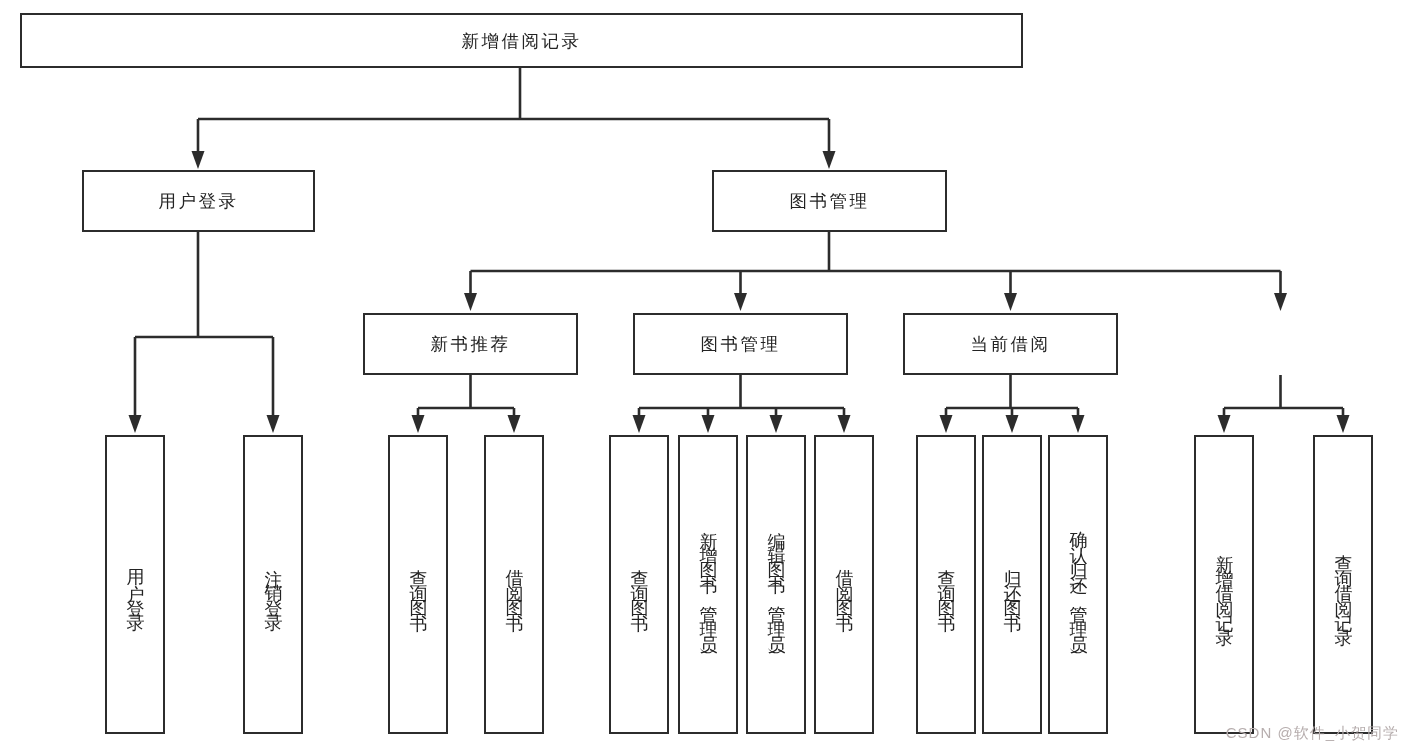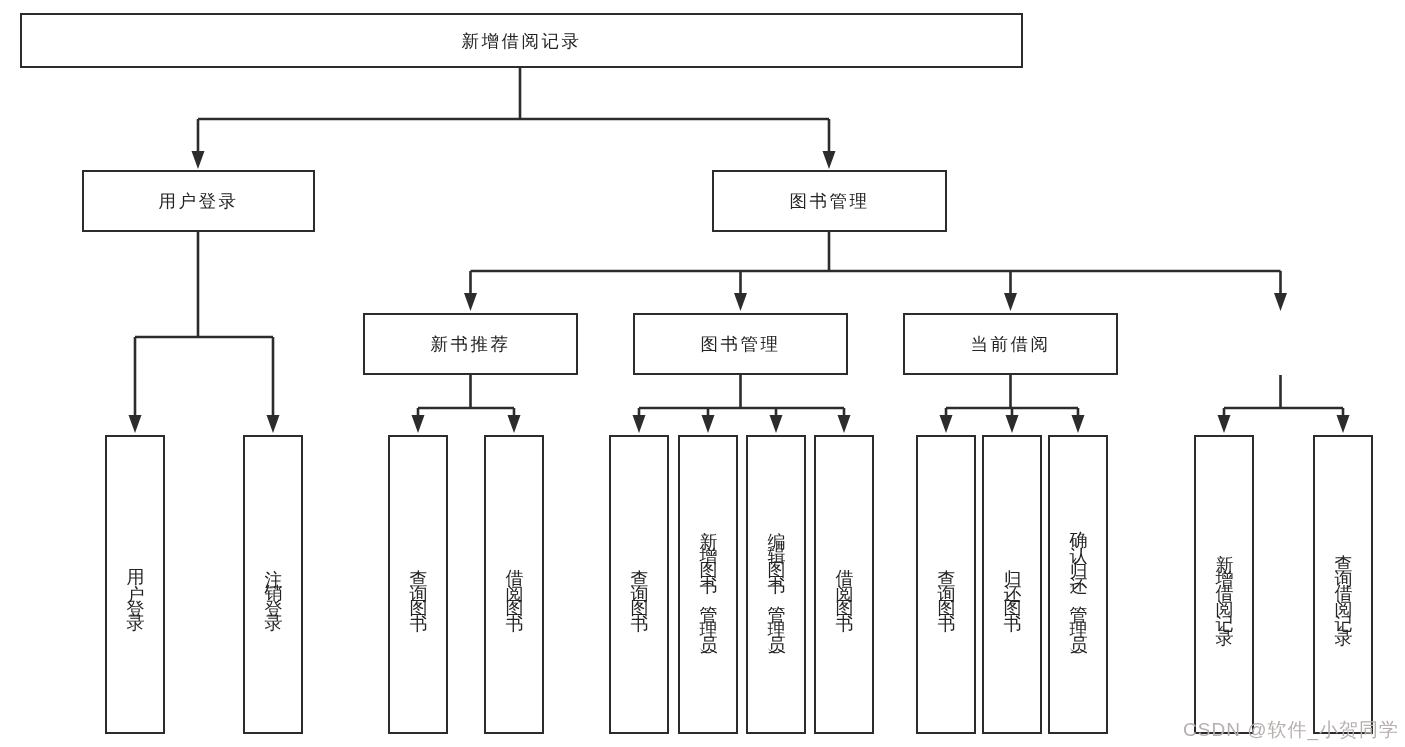--- a/index.html
+++ b/index.html
@@ -18,21 +18,21 @@
   .l2    { top:170px; height:62px; }
   .l2-user { left:82px;  width:233px; }
   .l2-mgmt { left:712px; width:235px; }
   .l3    { top:313px; height:62px; width:215px; }
   .leaf  { top:435px; width:60px; height:299px; overflow:hidden; }
   .leaf span {
     writing-mode:vertical-rl; text-orientation:mixed;
     font-size:18px; letter-spacing:15px; line-height:1.05; color:#232323;
   }
   .watermark {
-    position:absolute; right:6px; bottom:4px; font-size:19px;
+    position:absolute; right:6px; bottom:4px; font-size:15px;
     color:#b7aeae; letter-spacing:1px; white-space:nowrap;
   }
 </style>
 </head>
 <body>
 
 <div class="stage">
 
   <svg class="connectors" viewBox="0 0 1405 747" xmlns="http://www.w3.org/2000/svg">
     <g stroke="#2c2c2c" stroke-width="2.6" fill="none">

